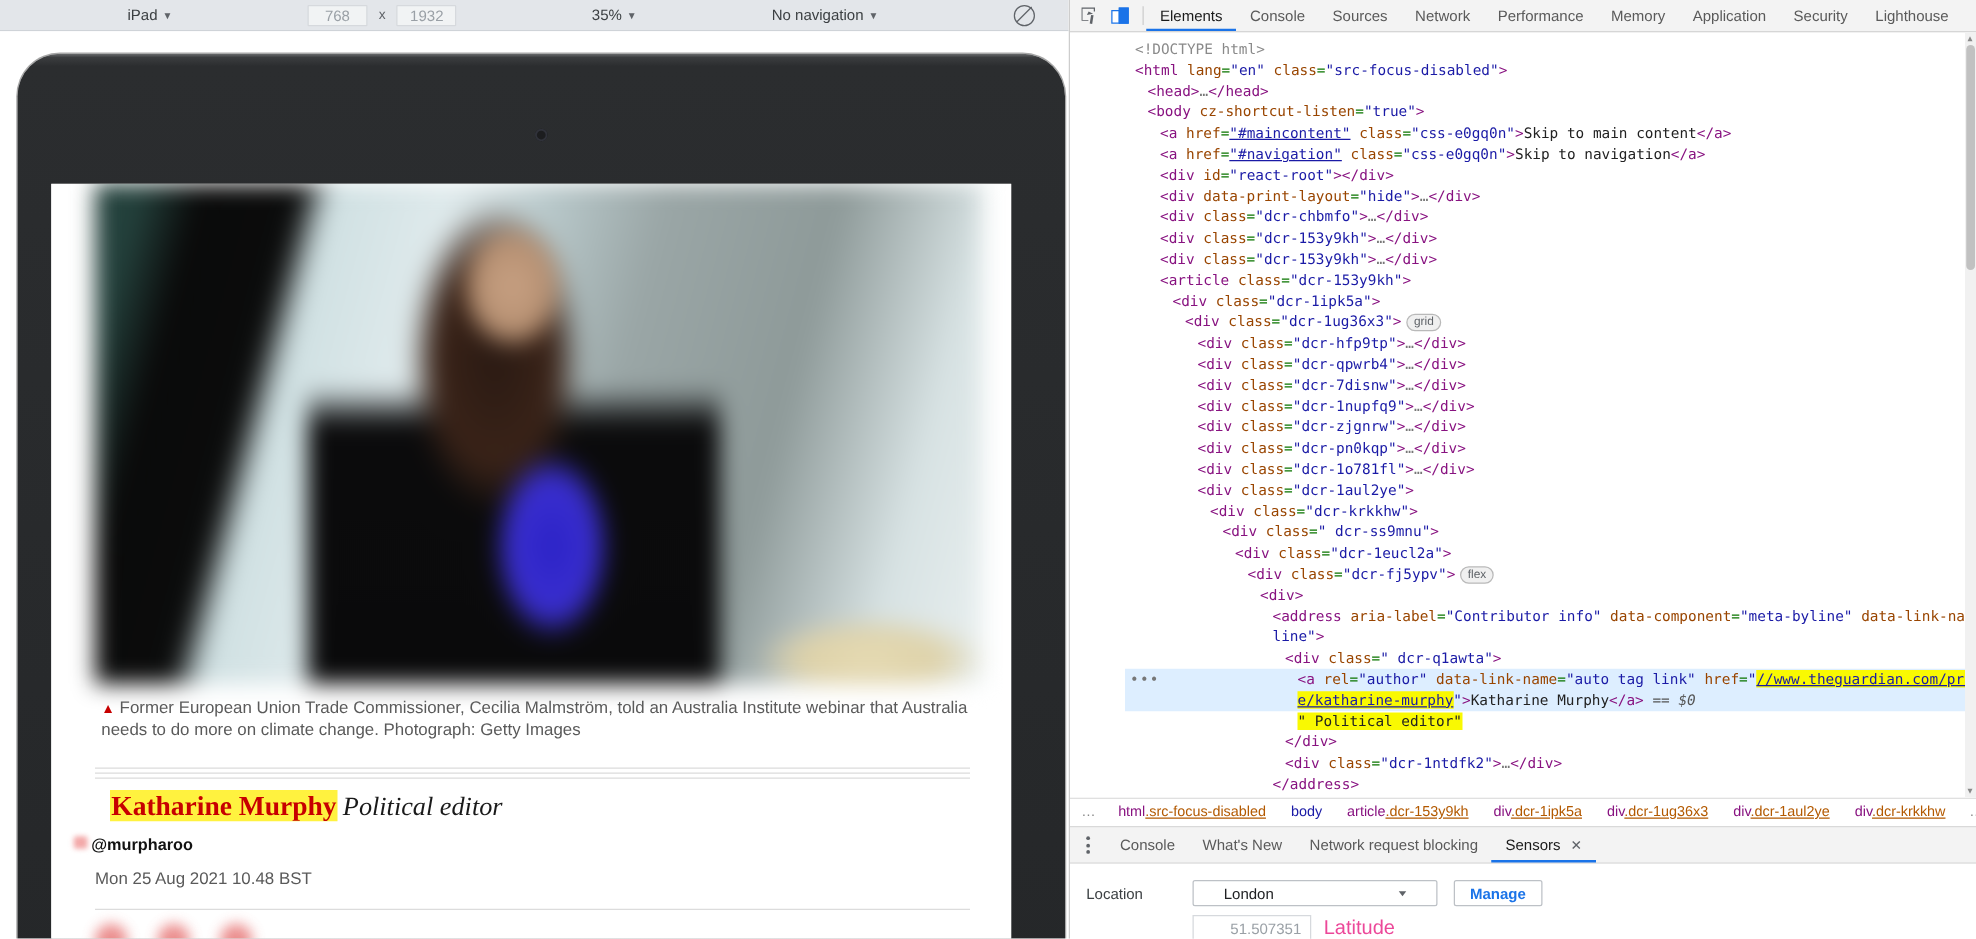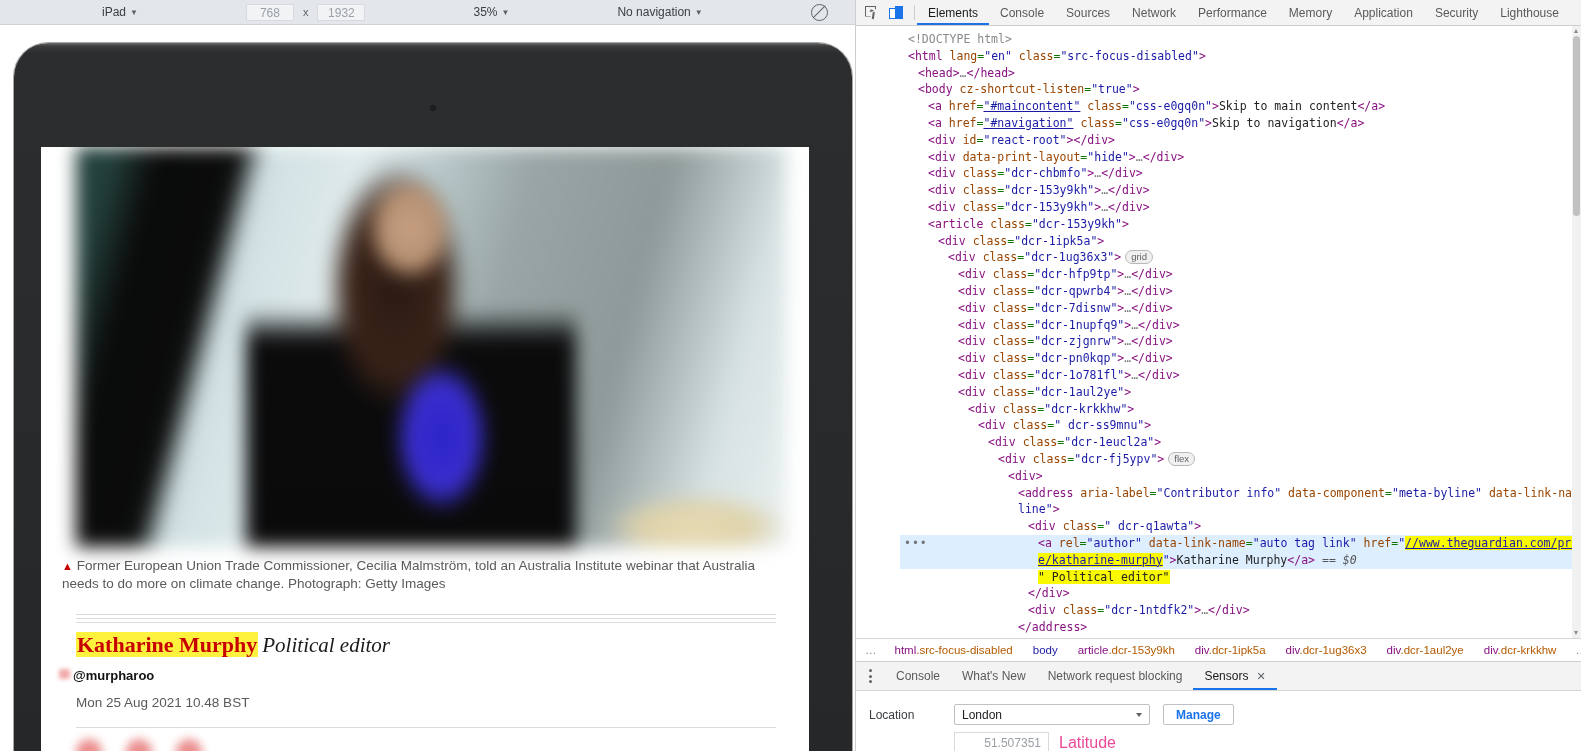--- a/index.html
+++ b/index.html
@@ -89,27 +89,27 @@
   }
   .hero-img .shirt{
     position:absolute;left:318px;top:218px;width:95px;height:160px;
     background:radial-gradient(ellipse 60px 95px at 50% 45%,#2b22c6 0%,#3a2fd0 55%,rgba(58,47,208,0) 80%);
   }
   .hero-img .desk{
     position:absolute;left:520px;top:345px;width:200px;height:70px;
     background:radial-gradient(ellipse 110px 40px at 50% 50%,#e7dcb5 0%,#ded2a9 50%,rgba(222,210,169,0) 85%);
   }
   .caption{
-    position:absolute;left:21px;top:410px;width:700px;
+    position:absolute;left:40px;top:410px;width:700px;
     font-size:13.5px;line-height:1.32;color:#5a5a5a;
   }
   .caption .tri{color:#c70000;font-size:11px;}
   .byline-rules{position:absolute;left:35px;top:467px;width:700px;}
   .byline-rules div{height:1px;background:#dcdcdc;margin-bottom:3px;}
-  .byline{position:absolute;left:35px;top:485px;width:700px;white-space:nowrap;}
+  .byline{position:absolute;left:47px;top:485px;width:700px;white-space:nowrap;}
   .byline .name{
     font-family:"Liberation Serif", serif;font-weight:bold;font-size:22px;
     color:#c70000;background:#fff23f;padding:0 1px;
   }
   .byline .role{
     font-family:"Liberation Serif", serif;font-style:italic;font-size:21px;color:#1a1a1a;
     margin-left:4px;
   }
   .twitter{position:absolute;left:32px;top:521px;font-size:13px;font-weight:bold;color:#121212;}
   .twitter .tw-ico{
@@ -208,21 +208,21 @@
   .crumbs{
     flex:0 0 22px;height:22px;border-top:1px solid #d6d6d6;
     display:flex;align-items:center;background:#fff;
     font-family:"Liberation Sans",sans-serif;font-size:11.5px;overflow:hidden;
   }
   .crumbs .cdots{color:#888;padding:0 7px 0 9px;letter-spacing:1px;}
   .crumb{padding:0 10px;white-space:nowrap;cursor:default;}
   .crumb.t-html{color:#881280;}
   .crumb.t-body{color:#1a1aa6;}
   .crumb.t-el{color:#881280;}
-  .crumb .cls{color:#b35900;}
+  .crumb .cls{color:#b35900;text-decoration:underline;}
 
   
   .drawer{flex:0 0 auto;border-top:1px solid #cdcdcd;background:#fff;}
   .drawer-tabs{
     height:28px;display:flex;align-items:stretch;background:#f3f3f3;
     border-bottom:1px solid #d6d6d6;
   }
   .drawer-kebab{display:flex;flex-direction:column;justify-content:center;gap:2.5px;align-items:center;padding:0 13px;}
   .drawer-kebab i{width:3px;height:3px;background:#5f6368;border-radius:50%;display:block;}
   .d-tab{
@@ -230,21 +230,21 @@
     white-space:nowrap;box-sizing:border-box;
   }
   .d-tab.active{color:#1a1a1a;box-shadow:inset 0 -2px 0 #1a73e8;}
   .d-tab .x{margin-left:8px;font-size:11px;color:#5f6368;}
   .sensors{padding:13px 0 0 13px;background:#fff;height:60px;box-sizing:border-box;position:relative;}
   .s-row{display:flex;align-items:center;gap:13px;}
   .s-label{width:72px;font-size:12px;color:#3c4043;}
   .s-select{
     width:196px;height:21px;border:1px solid #bdc1c6;border-radius:2px;
     background:#fff;font-size:12px;color:#202124;display:flex;align-items:center;
-    padding:0 7px;box-sizing:border-box;position:relative;
+    padding:0 24px;box-sizing:border-box;position:relative;
   }
   .s-select .cv{flex:1;}
   .s-select .ar{
     width:0;height:0;border-left:3.5px solid transparent;border-right:3.5px solid transparent;
     border-top:4px solid #5f6368;
   }
   .s-btn{
     height:21px;padding:0 12px;border:1px solid #bdc1c6;border-radius:2px;
     background:#fff;color:#1a73e8;font-size:12px;display:flex;align-items:center;
     font-weight:bold;box-sizing:border-box;

